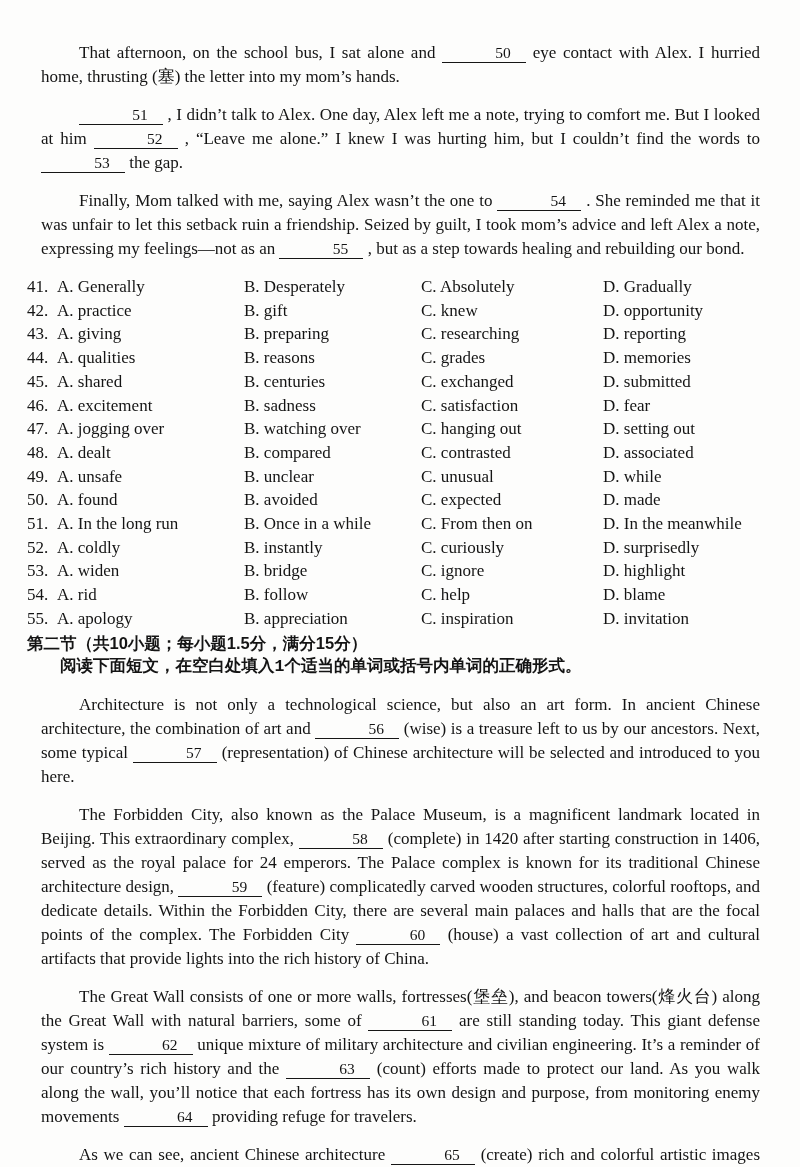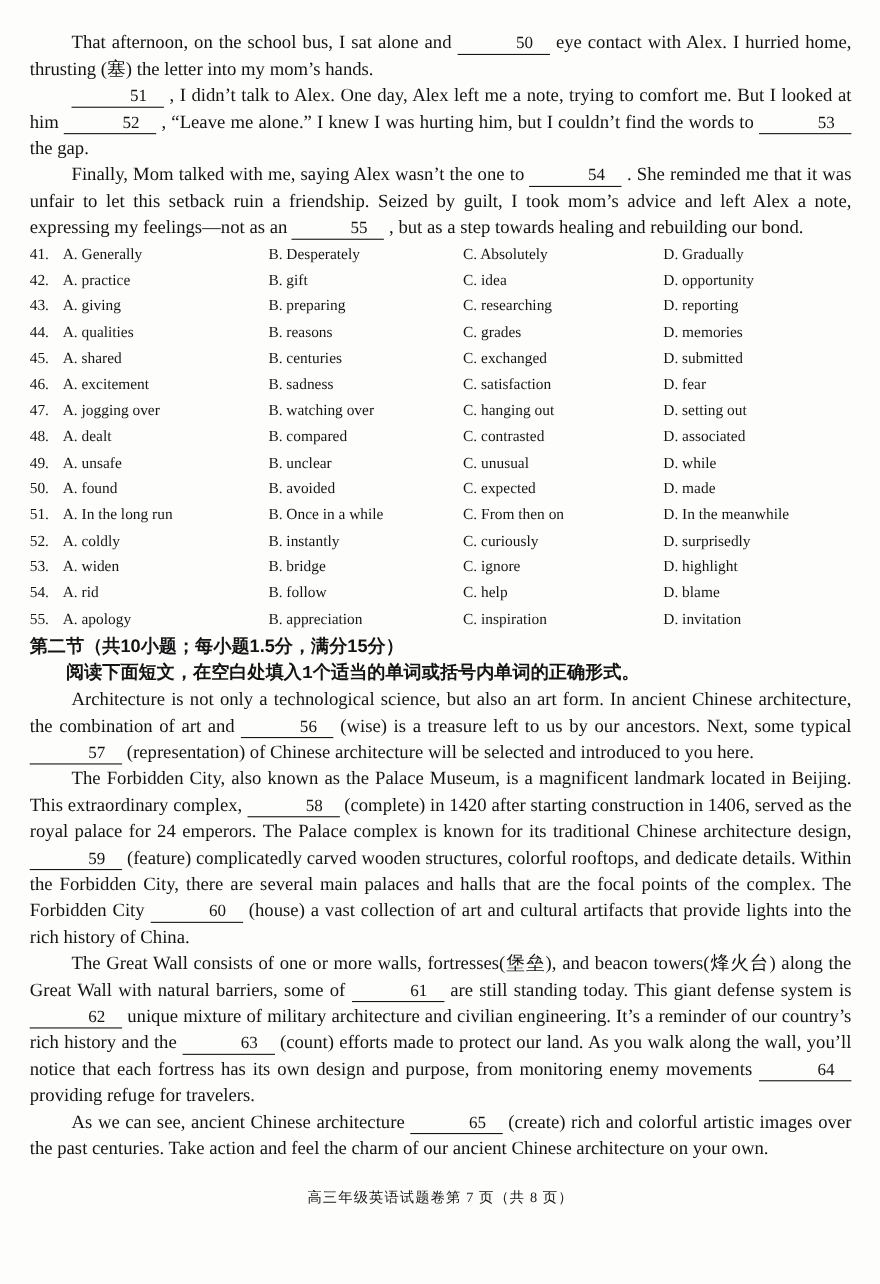--- a/index.html
+++ b/index.html
@@ -11,37 +11,37 @@
     color: #141414;
     font-family: "Liberation Serif", "DejaVu Serif", serif;
     overflow: hidden;
     padding: 27px 26px 0 27px;
   }
   .para {
     font-size: 17px;
     line-height: 24px;
     text-align: justify;
     text-indent: 38px;
-    margin: 0;
+    margin: 14px;
   }
   .blank {
     display: inline-block;
     width: 84px;
     height: 18px;
     line-height: 17px;
     border-bottom: 1.4px solid #161616;
     text-align: center;
     font-size: 15.5px;
     vertical-align: baseline;
   }
   .opts { margin: 1px 0 0 0; }
   .opt-row {
     display: grid;
     grid-template-columns: 217px 177px 182px 1fr;
-    font-size: 14px;
+    font-size: 17px;
     line-height: 23.7px;
   }
   .onum { display: inline-block; min-width: 30px; }
   .sec-h, .sec-ins {
     font-family: "Liberation Sans", "DejaVu Sans", sans-serif;
     font-weight: 700;
     font-size: 16.5px;
     line-height: 24px;
     margin: 0;
   }
@@ -85,21 +85,21 @@
   <div class="opts">
     <div class="opt-row">
       <span><span class="onum">41.</span><span>A. Generally</span></span>
       <span>B. Desperately</span>
       <span>C. Absolutely</span>
       <span>D. Gradually</span>
     </div>
     <div class="opt-row">
       <span><span class="onum">42.</span><span>A. practice</span></span>
       <span>B. gift</span>
-      <span>C. idea</span>
+      <span>C. knew</span>
       <span>D. opportunity</span>
     </div>
     <div class="opt-row">
       <span><span class="onum">43.</span><span>A. giving</span></span>
       <span>B. preparing</span>
       <span>C. researching</span>
       <span>D. reporting</span>
     </div>
     <div class="opt-row">
       <span><span class="onum">44.</span><span>A. qualities</span></span>

